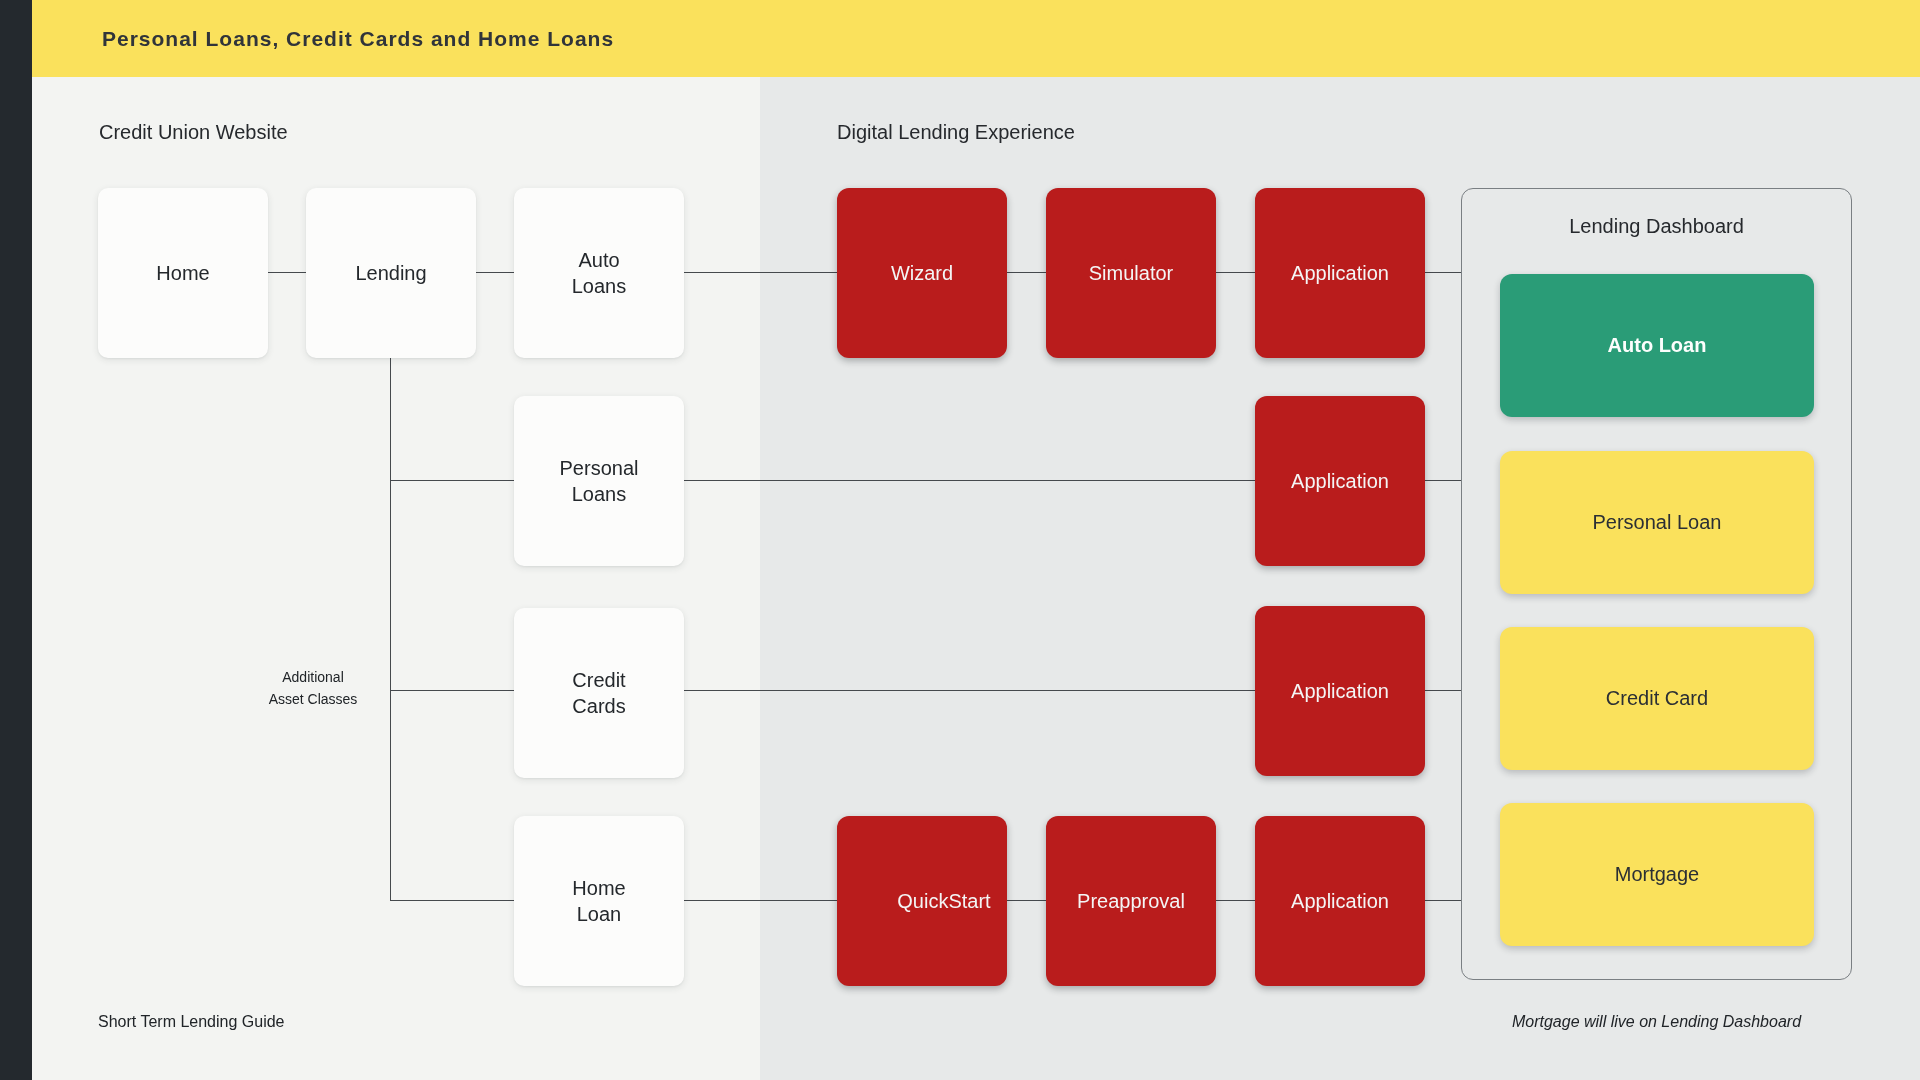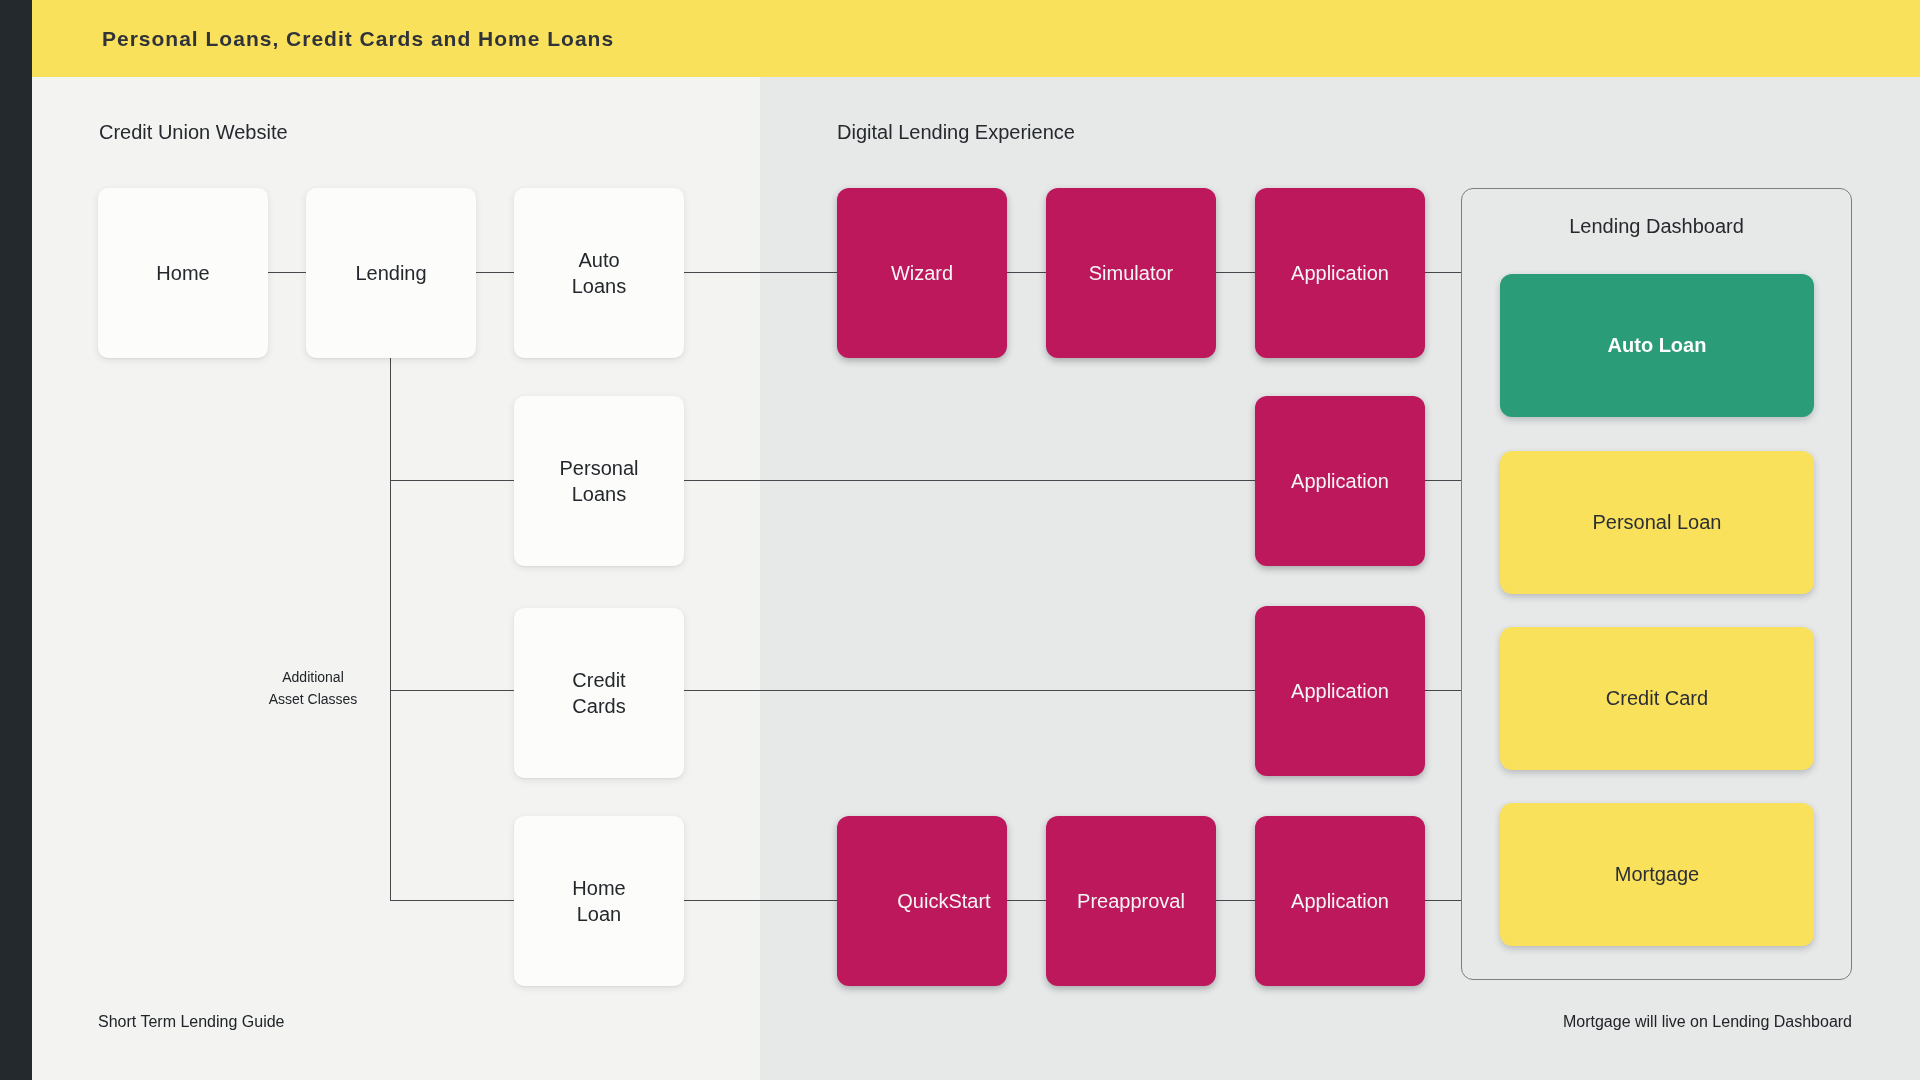--- a/index.html
+++ b/index.html
@@ -52,21 +52,21 @@
   .node {
     position: absolute; width: 170px; height: 170px; z-index: 2;
     display: flex; align-items: center; justify-content: center;
     text-align: center; font-size: 20px; line-height: 26px;
   }
   .node-white {
     background: #fcfcfb; color: #24282c; border-radius: 10px;
     box-shadow: 0 2px 7px rgba(40,45,50,0.10), 0 1px 2px rgba(40,45,50,0.06);
   }
   .node-dark {
-    background: #be185d; color: #f4f5f5; border-radius: 12px;
+    background: #b91c1c; color: #f4f5f5; border-radius: 12px;
     box-shadow: 0 3px 7px rgba(20,25,30,0.30);
   }
   .node-label { white-space: pre-line; }
 
   
   .panel {
     position: absolute; left: 1461px; top: 188px; width: 391px; height: 792px;
     border: 1px solid #7a7f83; border-radius: 12px; z-index: 2;
   }
   .panel-title {
@@ -82,21 +82,21 @@
   .card-yellow { background: #fae15c; color: #2b2f34; }
 
   
   .annotation {
     position: absolute; color: #202428; z-index: 2;
   }
   .annotation.small {
     font-size: 14px; line-height: 22px; text-align: center; white-space: pre-line;
   }
   .annotation.footnote { font-size: 16px; line-height: 20px; }
-  .annotation.centered { text-align: right; }
+  .annotation.centered { text-align: center; font-style: italic; }
 </style>
 </head>
 <body>
 
 <div class="canvas">
 
   <div class="bg-left"></div>
   <div class="bg-right"></div>
 
   <div class="header">

